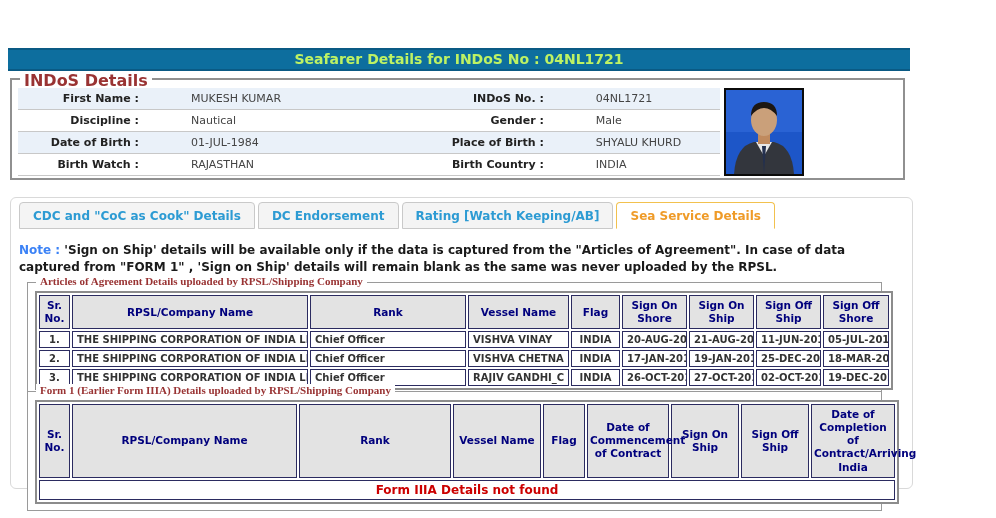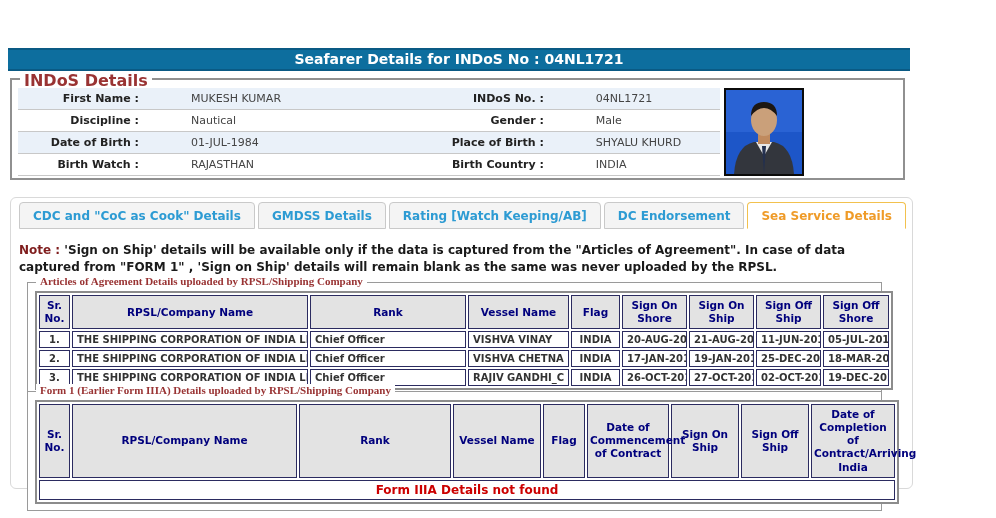--- a/index.html
+++ b/index.html
@@ -4,21 +4,21 @@
 <style>
   * { margin:0; padding:0; box-sizing:border-box; }
   html,body { background:#fff; }
   body { font-family:"DejaVu Sans","Liberation Sans",sans-serif; }
   .page { position:relative; width:996px; height:518px; background:#fff; overflow:hidden; }
 
   
   .title-bar {
     position:absolute; left:8px; top:48px; width:902px; height:23px;
     background:#0d6e9e; border-top:2px solid #0a5a84; border-bottom:2px solid #0a5a84;
-    color:#ffffff; font-weight:bold; font-size:14px; text-align:center; line-height:19px;
+    color:#bef264; font-weight:bold; font-size:14px; text-align:center; line-height:19px;
   }
 
   
   .indos-fieldset {
     position:absolute; left:10px; top:78px; width:895px; height:102px;
     border:2px solid #909090; background:#fff;
   }
   .indos-legend {
     position:absolute; top:-9px; left:8px; background:#fff; padding:0 4px;
     color:#993333; font-weight:bold; font-size:16px;
@@ -44,21 +44,21 @@
   .tab {
     margin-right:3px; padding:6px 13px 5px 13px; background:#f4f4f4;
     border:1px solid #c9c9c9; border-radius:4px 4px 0 0;
     color:#2d9bd3; font-weight:bold; font-size:12px; white-space:nowrap; cursor:pointer;
   }
   .tab.active {
     background:#fff; color:#ef9b28; border:1px solid #f2c14e; border-bottom:1px solid #fff;
   }
 
   .note { position:absolute; left:8px; top:44px; width:880px; font-size:12px; font-weight:bold; color:#1a1a1a; line-height:1.45; }
-  .note-label { color:#7f1d1d; }
+  .note-label { color:#3b82f6; }
 
   
   .tbl-fieldset {
     position:absolute; left:16px; width:855px; border:1px solid #9a9a9a; padding:8px 7px 6px 7px; background:#fff;
   }
   .fs-aoa { top:84px; }
   .fs-form1 { top:193px; }
   .tbl-legend {
     position:absolute; top:-8px; left:8px; background:#fff; padding:0 4px;
     color:#993333; font-weight:bold; font-size:11px; white-space:nowrap;font-family:Liberation Serif, serif;
@@ -132,23 +132,22 @@
         <ellipse cx="38" cy="30" rx="13" ry="16" fill="#caa07a"></ellipse>
 
         <path d="M25 26 Q25 12 38 12 Q51 12 51 26 Q45 18 38 18 Q31 18 25 26 Z" fill="#1c1713"></path>
       </svg>
     </div>
   </div>
 
   <div class="panel">
     <div class="tabs">
       <div class="tab">CDC and "CoC as Cook" Details</div>
-      <div class="tab">GMDSS Details</div>
+      <div class="tab">DC Endorsement</div>
       <div class="tab">Rating [Watch Keeping/AB]</div>
-      <div class="tab">DC Endorsement</div>
       <div class="tab active">Sea Service Details</div>
 
     </div>
 
     <div class="note">
       <span class="note-label">Note :</span><span> 'Sign on Ship' details will be available only if the data is captured from the "Articles of Agreement". In case of data captured from "FORM 1" , 'Sign on Ship' details will remain blank as the same was never uploaded by the RPSL.</span>
     </div>
 
     <div class="tbl-fieldset fs-aoa">
       <span class="tbl-legend">Articles of Agreement Details uploaded by RPSL/Shipping Company</span>

